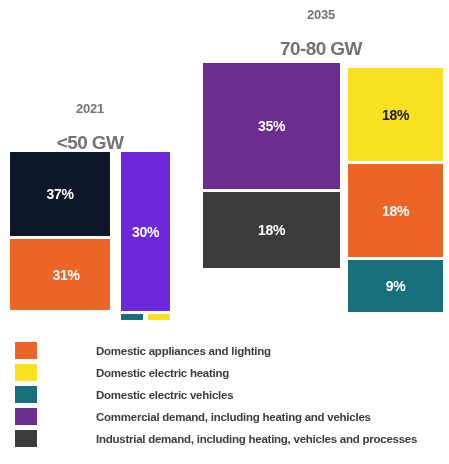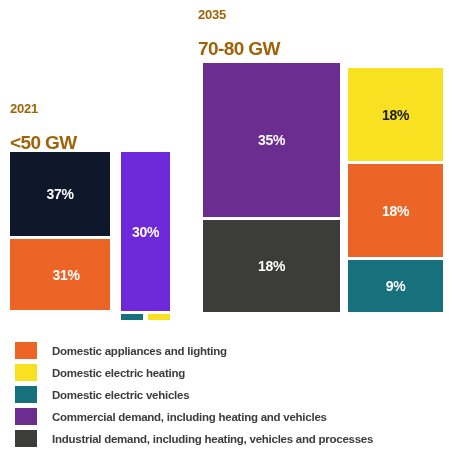--- a/index.html
+++ b/index.html
@@ -17,21 +17,22 @@
   }
 
   #chart-root {
     position: absolute;
     inset: 0;
   }
 
   
   .group-heading {
     position: absolute;
-    color: #a16207;
+    text-align: center;
+    color: #737373;
     line-height: 1.08;
   }
   .group-year {
     font-size: 13px;
     font-weight: 700;
     letter-spacing: -0.2px;
     display: block;
   }
   .group-value {
     font-size: 19px;
@@ -77,35 +78,36 @@
 
   
   .sliver-row {
     display: flex;
     gap: 5px;
     margin-top: 3px;
   }
   .sliver-row .bar-segment { margin-top: 0; flex: 1 1 0; }
 
   
-  #col-2035-left  { left: 203px; top: 63px;  width: 137px; height: 249px; }
+  #col-2035-left  { left: 203px; top: 63px;  width: 137px; height: 205px; }
   #col-2035-right { left: 348px; top: 68px;  width: 95px;  height: 244px; }
 
   
   #legend {
     position: absolute;
     left: 15px;
     top: 340px;
     width: 430px;
   }
   .legend-row {
     display: flex;
     align-items: center;
     height: 21px;
     margin-bottom: 1px;
+    gap: 44px;
   }
   .legend-swatch {
     width: 22px;
     height: 17px;
     flex: 0 0 22px;
   }
   .legend-label {
     margin-left: 15px;
     font-size: 11.5px;
     font-weight: 700;

